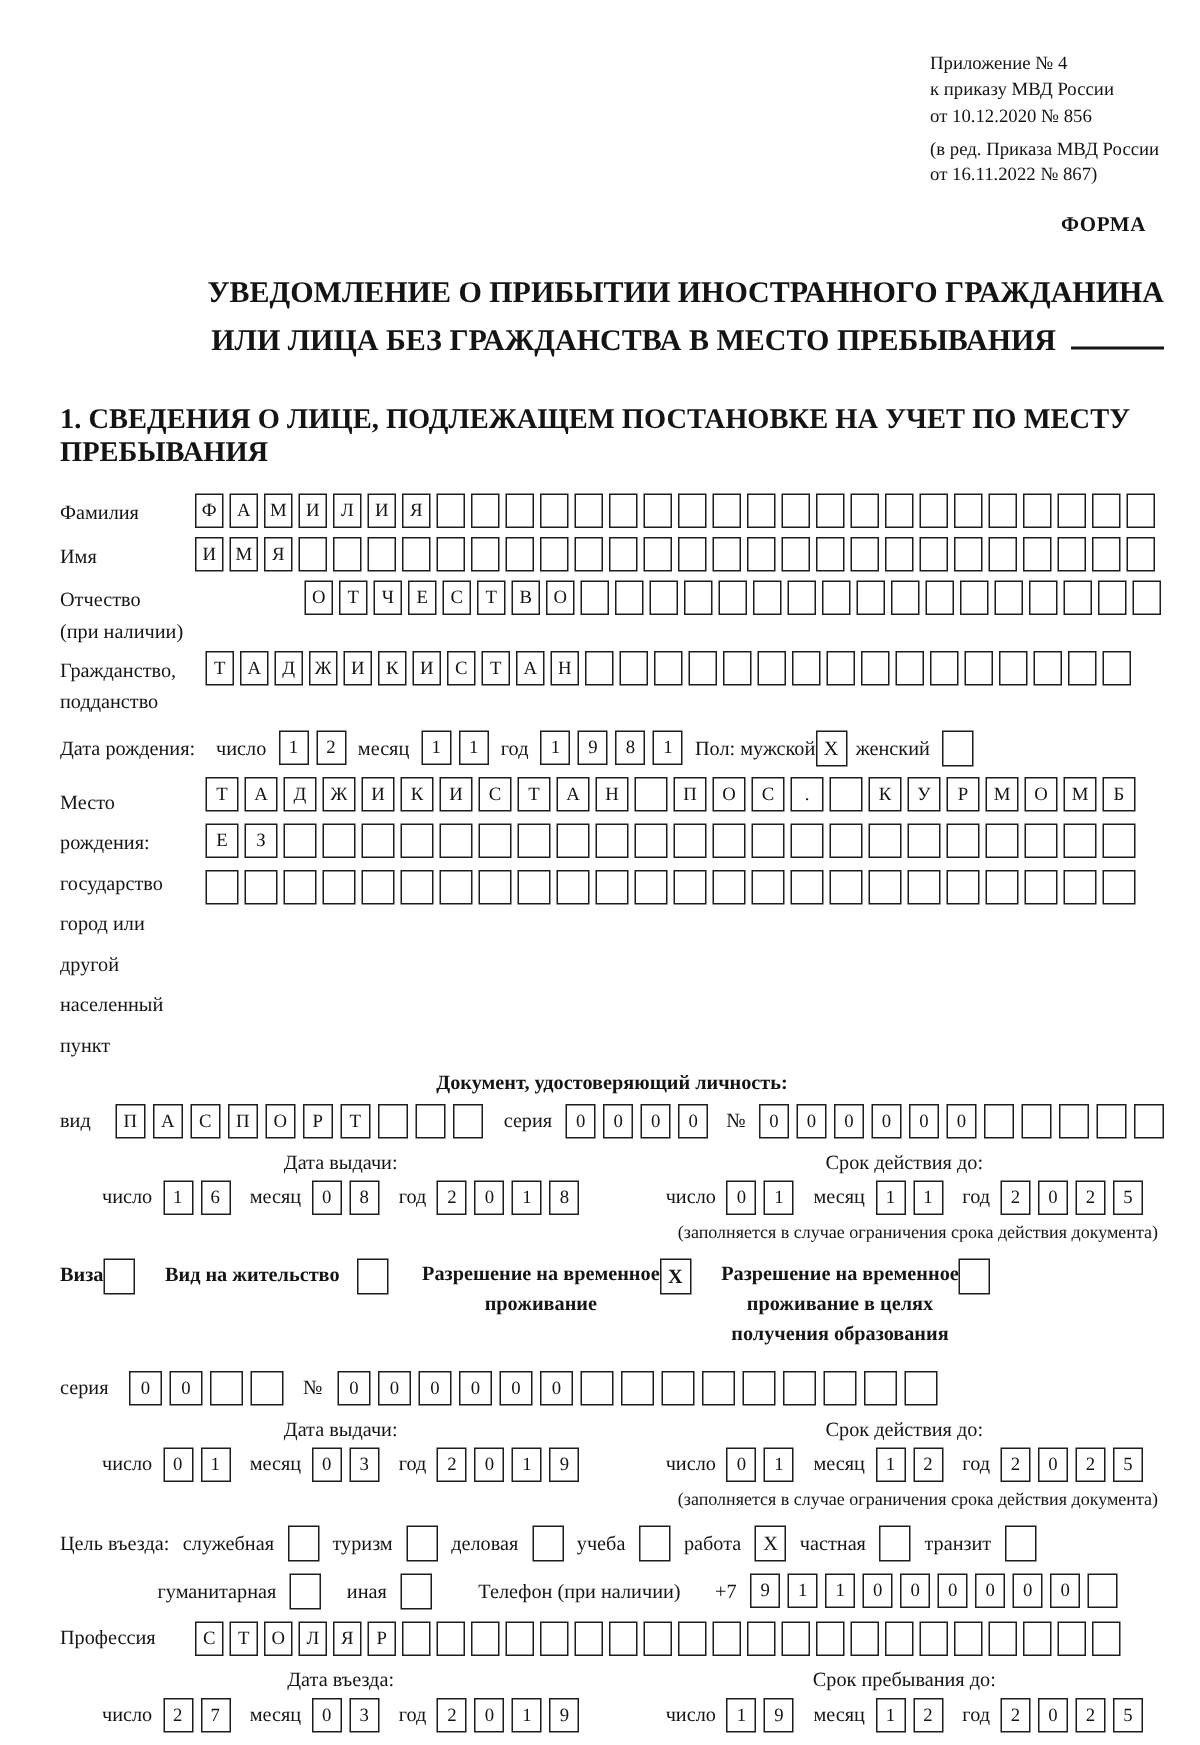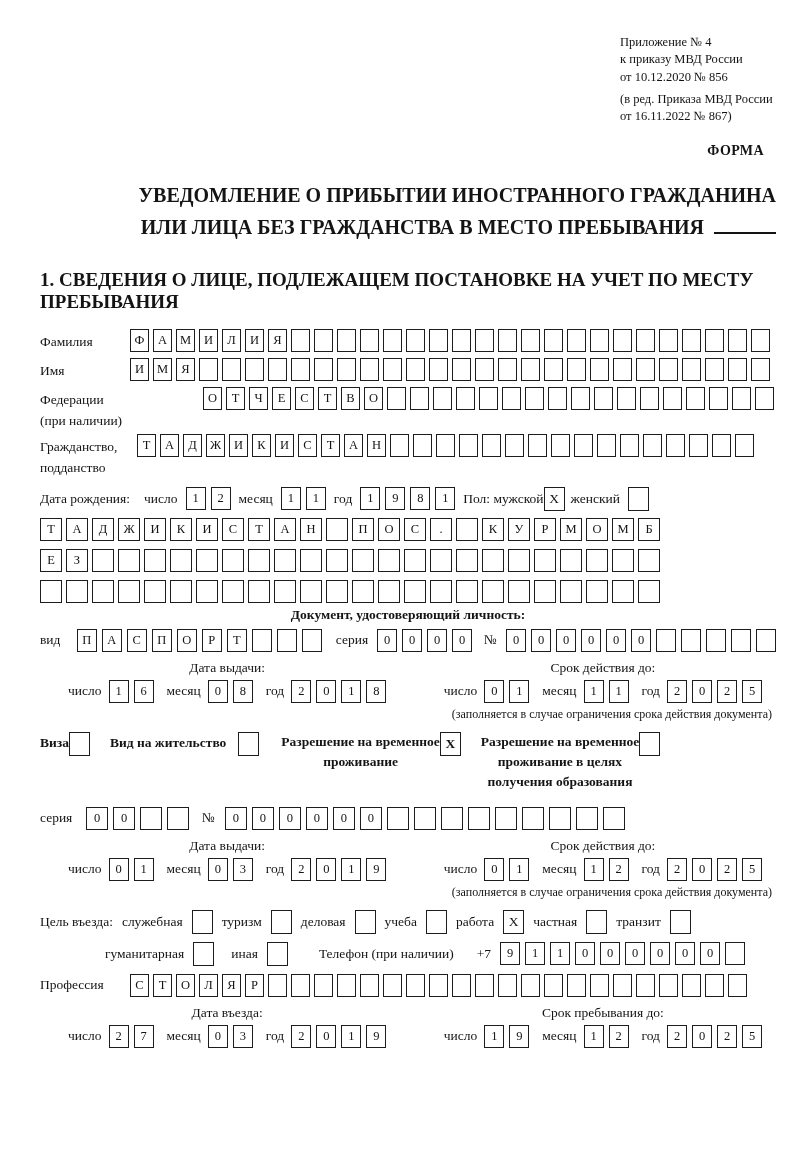--- a/index.html
+++ b/index.html
@@ -135,21 +135,21 @@
         <span class="cbox"></span>
         <span class="cbox"></span>
         <span class="cbox"></span>
         <span class="cbox"></span>
         <span class="cbox"></span>
       </span>
   </div>
 
   <div class="frow" style="margin-bottom:2px">
     <span class="flabel" style="width:163px">
-      <span class="lblline">Федерации</span>
+      <span class="lblline">Отчество</span>
       <span class="lblline">(при наличии)</span>
     </span>
     <span class="boxes">
         <span class="cbox">О</span>
         <span class="cbox">Т</span>
         <span class="cbox">Ч</span>
         <span class="cbox">Е</span>
         <span class="cbox">С</span>
         <span class="cbox">Т</span>
         <span class="cbox">В</span>
@@ -232,20 +232,26 @@
       </span>
     <span>Пол: мужской</span>
     <span class="chk">X</span>
     <span style="width:6px"></span>
     <span>женский</span>
     <span style="width:8px"></span>
     <span class="chk"></span>
   </div>
 
   <div class="frow" style="margin-bottom:0">
+    <span class="flabel" style="width:97px; line-height:2.0">
+      <span class="lblline">Место рождения:</span>
+      <span class="lblline">государство</span>
+      <span class="lblline">город или другой</span>
+      <span class="lblline">населенный пункт</span>
+    </span>
     <span>
       <span class="boxes lg" style="margin-bottom:8px">
           <span class="cbox">Т</span>
           <span class="cbox">А</span>
           <span class="cbox">Д</span>
           <span class="cbox">Ж</span>
           <span class="cbox">И</span>
           <span class="cbox">К</span>
           <span class="cbox">И</span>
           <span class="cbox">С</span>

